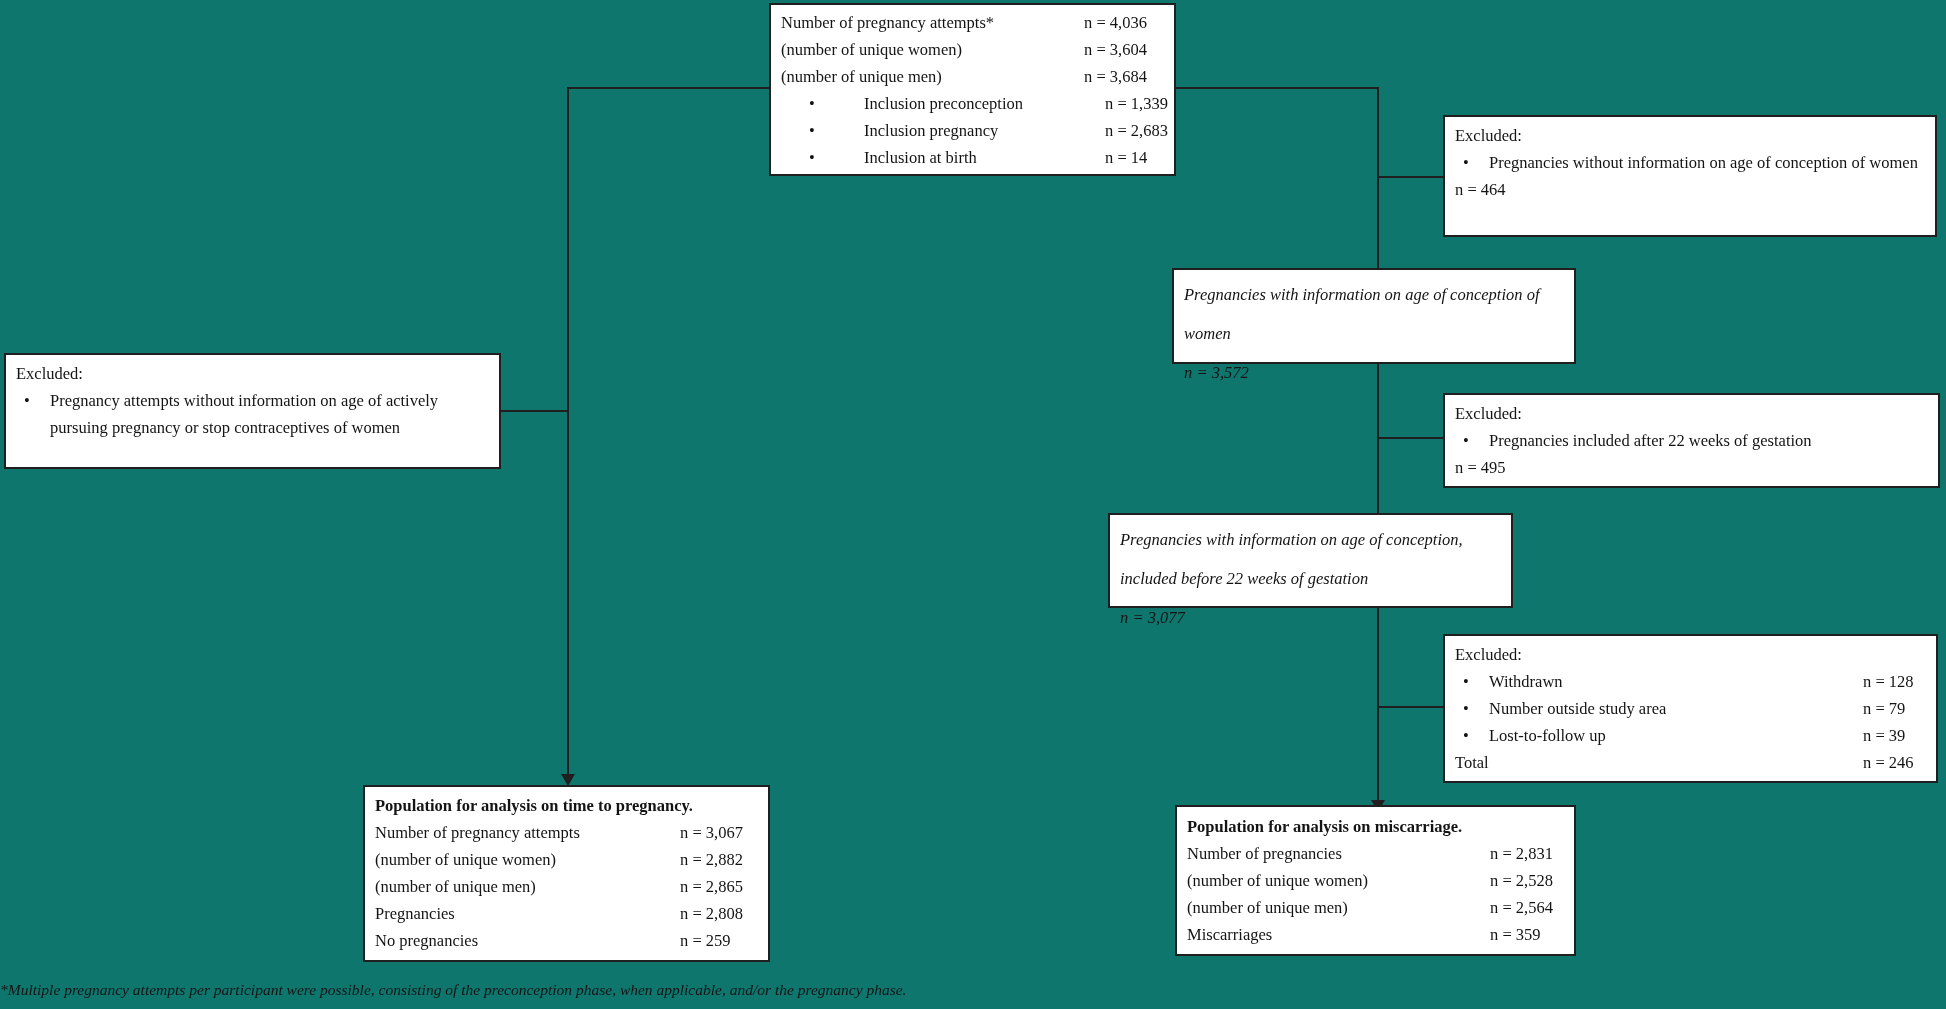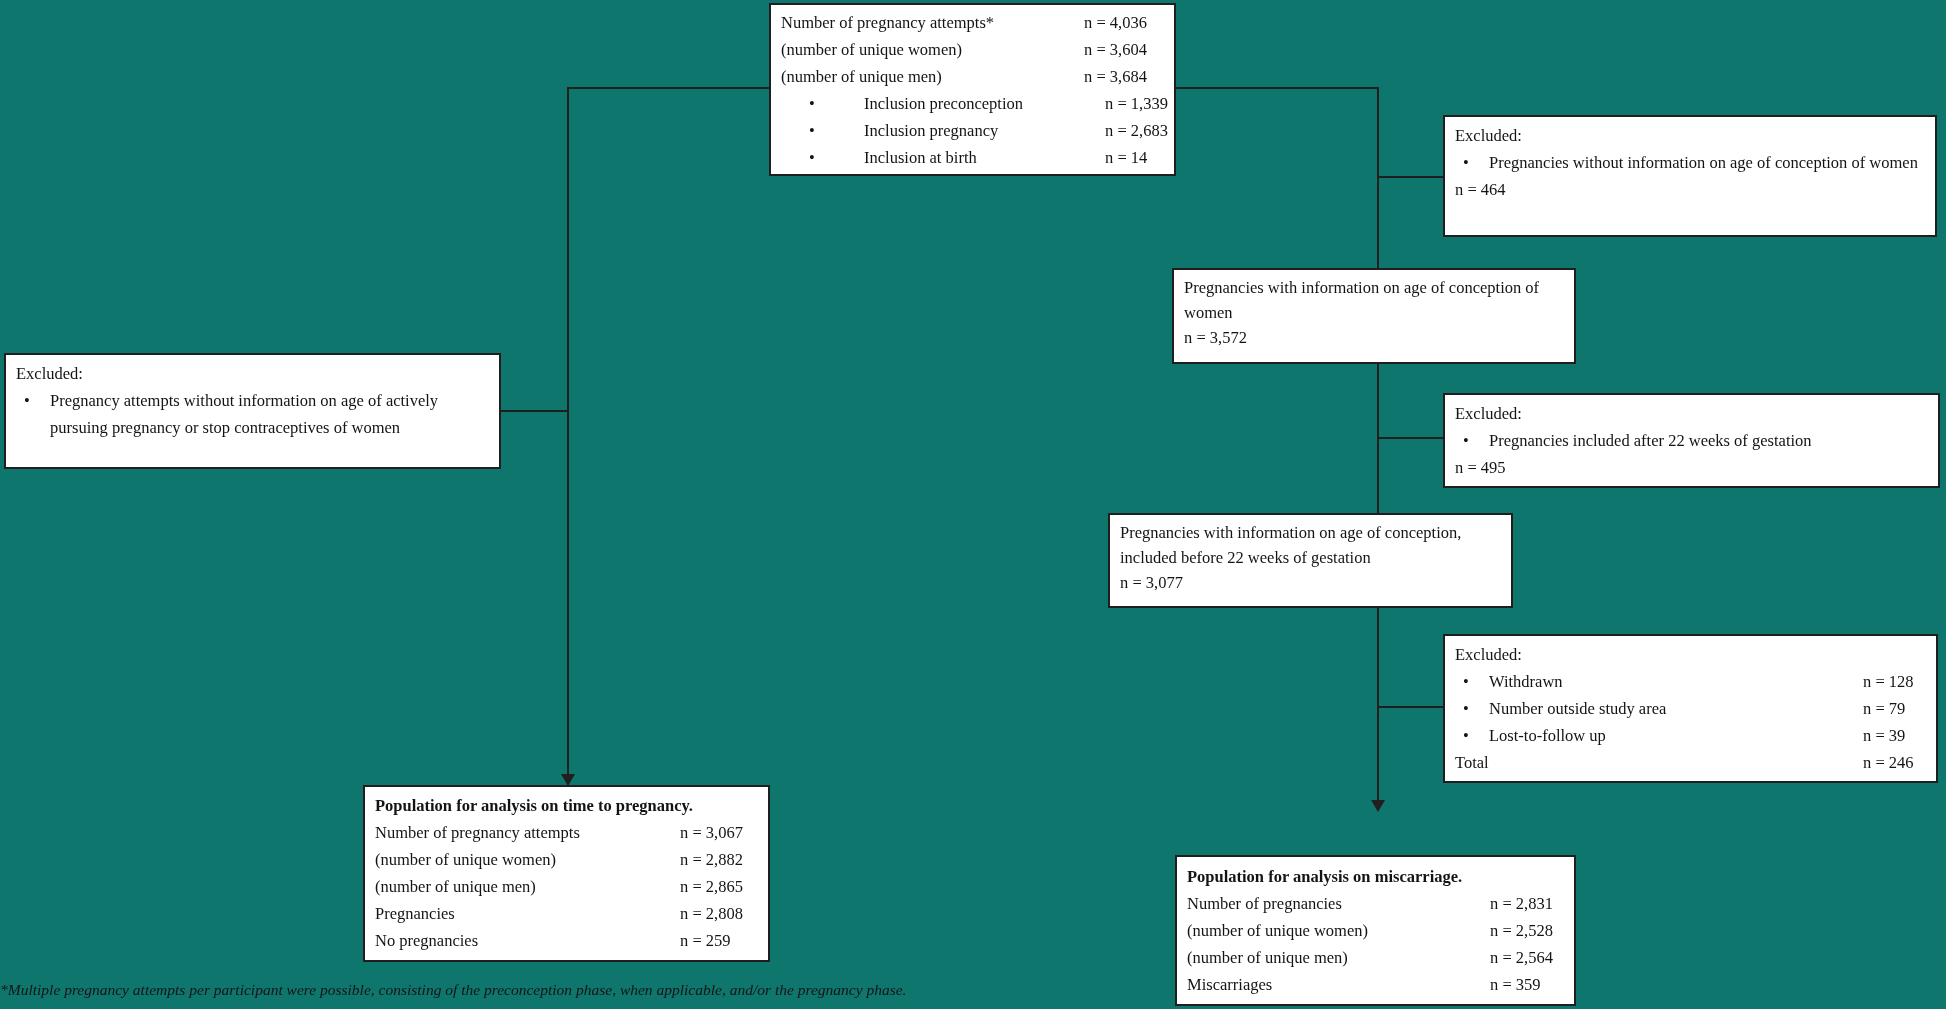--- a/index.html
+++ b/index.html
@@ -15,21 +15,21 @@
   }
   .row{display:flex;white-space:nowrap;}
   .lbl{flex:none;}
   .val{flex:none;white-space:nowrap;}
   .it{}
   .bold{font-weight:700;}
   .blt{flex:none;box-sizing:border-box;}
   .exrow{display:flex;}
   .exrow .blt{width:34px;padding-left:8px;}
   .exrow .txt{flex:1;}
-  .para{line-height:25px;}
+  .para{line-height:39px;font-style:italic;}
 
   
   .box-attempts{left:769px;top:3px;width:407px;height:173px;padding:4px 10px;}
   .box-attempts .lbl{width:303px;}
   .box-attempts .blt{width:62px;padding-left:28px;}
   .box-attempts .lbl-b{width:241px;margin-left:21px;}
 
   .box-ex-conception{left:1443px;top:115px;width:494px;height:122px;}
   .box-preg-info{left:1172px;top:268px;width:404px;height:96px;}
   .box-ex-gestation{left:1443px;top:393px;width:497px;height:95px;}
@@ -38,21 +38,21 @@
   .box-ex-followup{left:1443px;top:634px;width:495px;height:149px;}
   .box-ex-followup .blt{width:34px;padding-left:8px;}
   .box-ex-followup .lbl{width:374px;}
   .box-ex-followup .lbl-t{width:408px;}
 
   .box-ex-attempts{left:4px;top:353px;width:497px;height:116px;}
 
   .box-ttp{left:363px;top:785px;width:407px;height:177px;}
   .box-ttp .lbl{width:305px;}
 
-  .box-misc{left:1175px;top:855px;width:401px;height:151px;padding:6px 10px;}
+  .box-misc{left:1175px;top:805px;width:401px;height:151px;padding:6px 10px;}
   .box-misc .lbl{width:303px;}
 
   
   .hl,.vl{position:absolute;background:#1f1f1f;}
   .hl{height:2px;}
   .vl{width:2px;}
   .arr{
     position:absolute;width:0;height:0;
     border-left:7px solid transparent;border-right:7px solid transparent;
     border-top:12px solid #1f1f1f;

